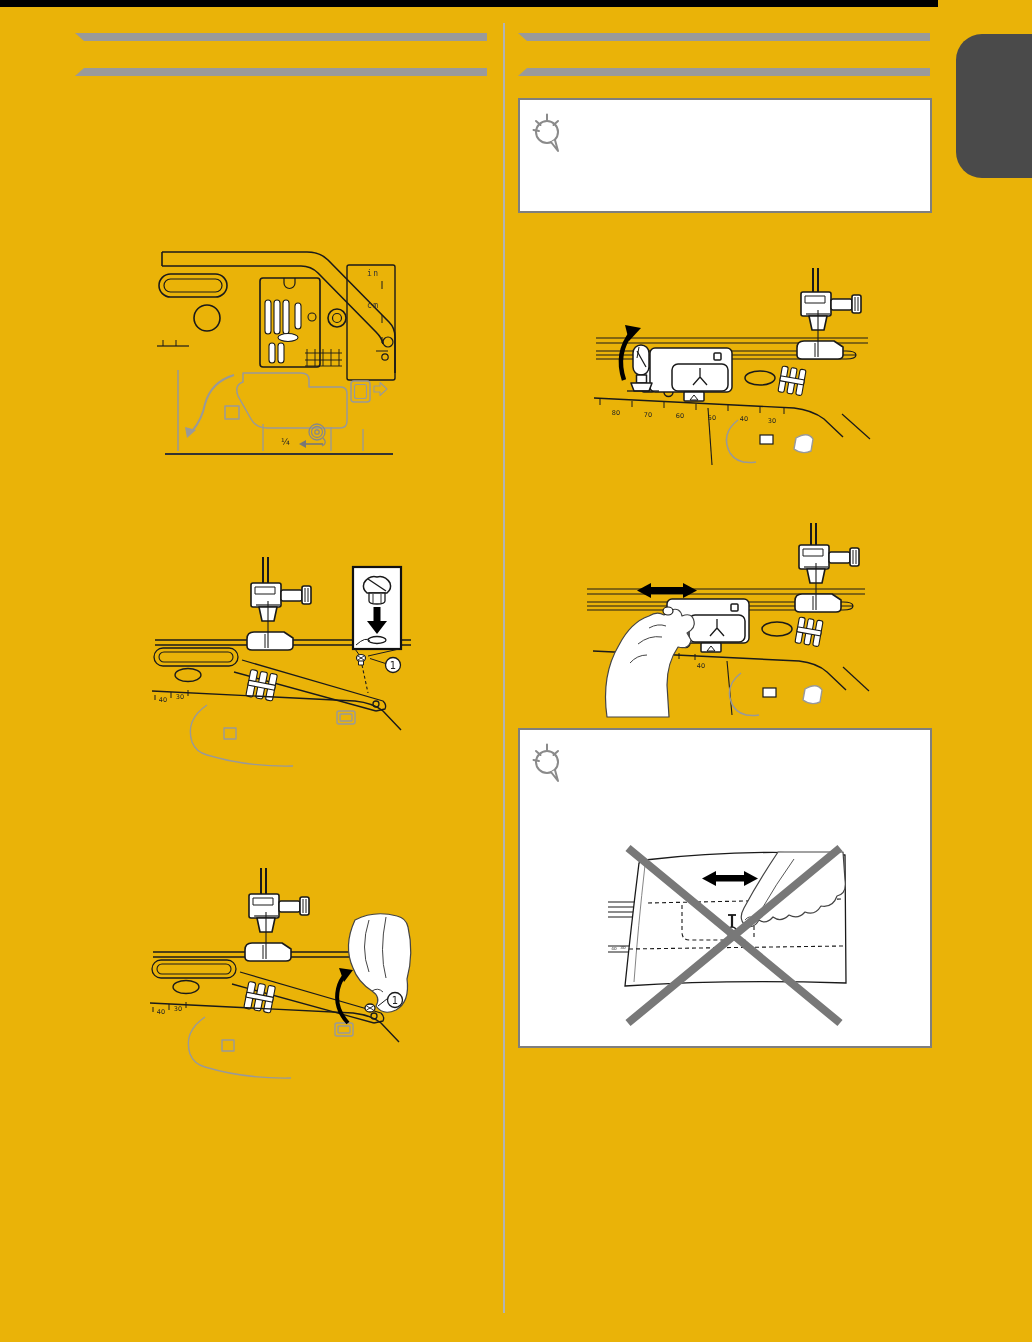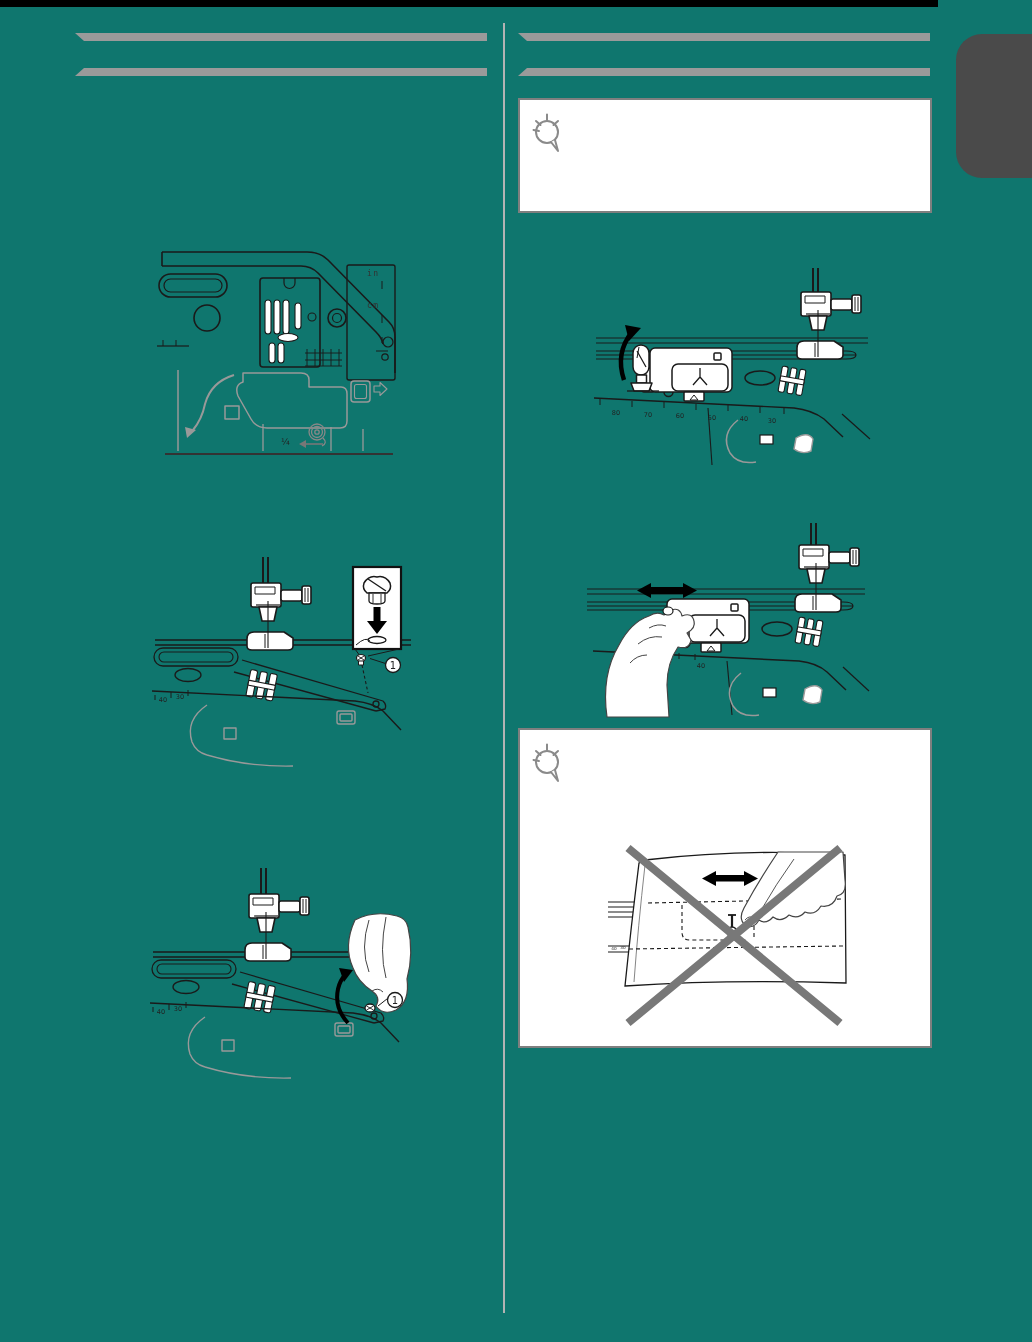--- a/index.html
+++ b/index.html
@@ -1,16 +1,16 @@
 <!DOCTYPE html>
 <html><head>
 <meta charset="utf-8">
 <style>
   html,body{margin:0;padding:0;background:#fff;}
-  .page{position:relative;width:1032px;height:1342px;background:#0f766e;overflow:hidden;
+  .page{position:relative;width:1032px;height:1342px;background:#eab308;overflow:hidden;
         font-family:"DejaVu Sans",sans-serif;}
   .abs{position:absolute;}
   .edgebar{background:#000;}
   .hbar{background:#9a9a9a;height:8px;width:412px;}
   .hbar.top{clip-path:polygon(0 0,100% 0,100% 100%,9px 100%);}
   .hbar.bot{clip-path:polygon(9px 0,100% 0,100% 100%,0 100%);}
   .divider{width:2px;background:#b3b3b3;}
   .side-tab{background:#4a4a4a;border-radius:26px 0 0 26px;}
   .notebox{border:2px solid #7f7f7f;background:#fff;box-sizing:border-box;}
   svg{display:block;}

